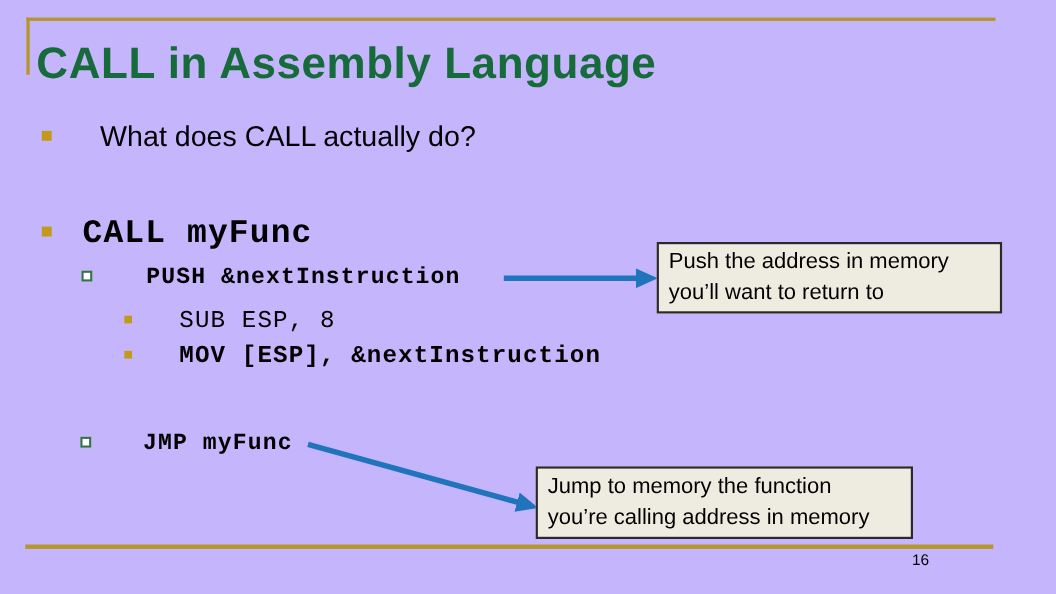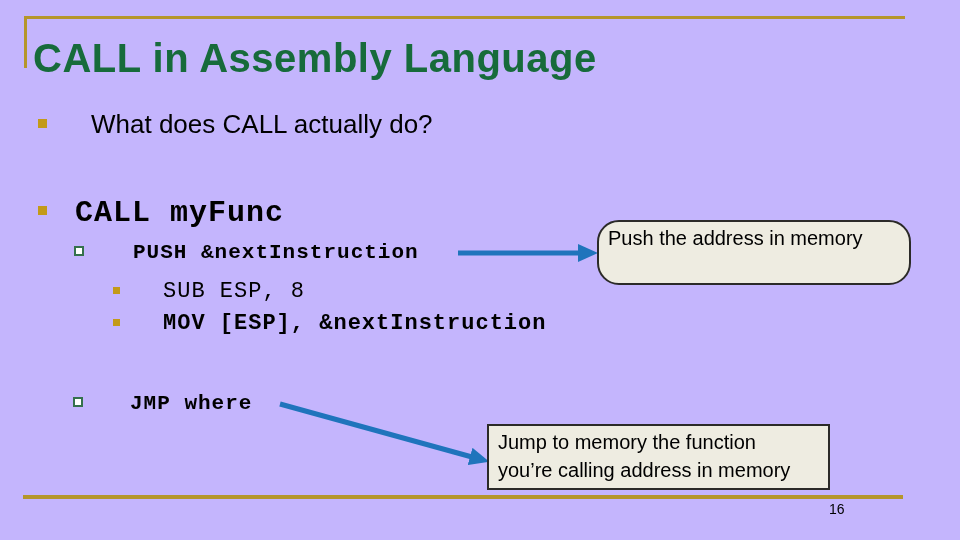--- a/index.html
+++ b/index.html
@@ -50,21 +50,21 @@
     position: absolute;
     background: #EEECE1;
     border: 2px solid #2B2A28;
     box-sizing: border-box;
     padding: 2px 9px;
     color: #000;
     font-size: 20px; line-height: 28px;
     font-family: "Liberation Sans", sans-serif;
   }
   .callout div { white-space: nowrap; }
-  .callout-1 { left: 597px; top: 220px; width: 314px; height: 65px; border-radius: 22px; }
+  .callout-1 { left: 597px; top: 220px; width: 314px; height: 65px; }
   .callout-2 { left: 487px; top: 424px; width: 343px; height: 66px; }
   .arrows-overlay {
     position: absolute; left: 0; top: 0; width: 960px; height: 540px;
     pointer-events: none;
   }
   .page-number {
     position: absolute; left: 829px; top: 501px; width: 40px;
     font-size: 14px; color: #000;
     font-family: "Liberation Sans", sans-serif;
   }
@@ -89,34 +89,35 @@
   <div class="sq-hollow" style="left:74px; top:246px; width:10px; height:10px;"></div>
   <div class="line mono-l2" style="left:102px; top:238px;">PUSH &amp;nextInstruction</div>
 
   <div class="sq-gold" style="left:113px; top:287px; width:7px; height:7px;"></div>
   <div class="line mono-l3" style="left:132px; top:279px;">SUB ESP, 8</div>
 
   <div class="sq-gold" style="left:113px; top:319px; width:7px; height:7px;"></div>
   <div class="line mono-l3" style="left:132px; top:311px;font-weight:bold;">MOV [ESP], &amp;nextInstruction</div>
 
   <div class="sq-hollow" style="left:73px; top:397px; width:10px; height:10px;"></div>
-  <div class="line mono-l2" style="left:99px; top:389px;">JMP where</div>
+  <div class="line mono-l2" style="left:99px; top:389px;">JMP myFunc</div>
 
   <svg class="arrows-overlay" viewBox="0 0 960 540">
     <defs>
       <marker id="ah" markerWidth="4" markerHeight="3.6" refX="0.4" refY="1.8" orient="auto">
         <polygon points="0 0, 4 1.8, 0 3.6" fill="#1F74BC"></polygon>
       </marker>
     </defs>
     <line x1="458" y1="253" x2="580" y2="253" stroke="#1F74BC" stroke-width="5" marker-end="url(#ah)"></line>
     <line x1="280" y1="404" x2="472" y2="457" stroke="#1F74BC" stroke-width="5" marker-end="url(#ah)"></line>
   </svg>
 
   <div class="callout callout-1">
     <div>Push the address in memory</div>
+    <div>you’ll want to return to</div>
   </div>
 
   <div class="callout callout-2">
     <div>Jump to memory the function</div>
     <div>you’re calling address in memory</div>
   </div>
 
   <div class="page-number">16</div>
 
 </div>

